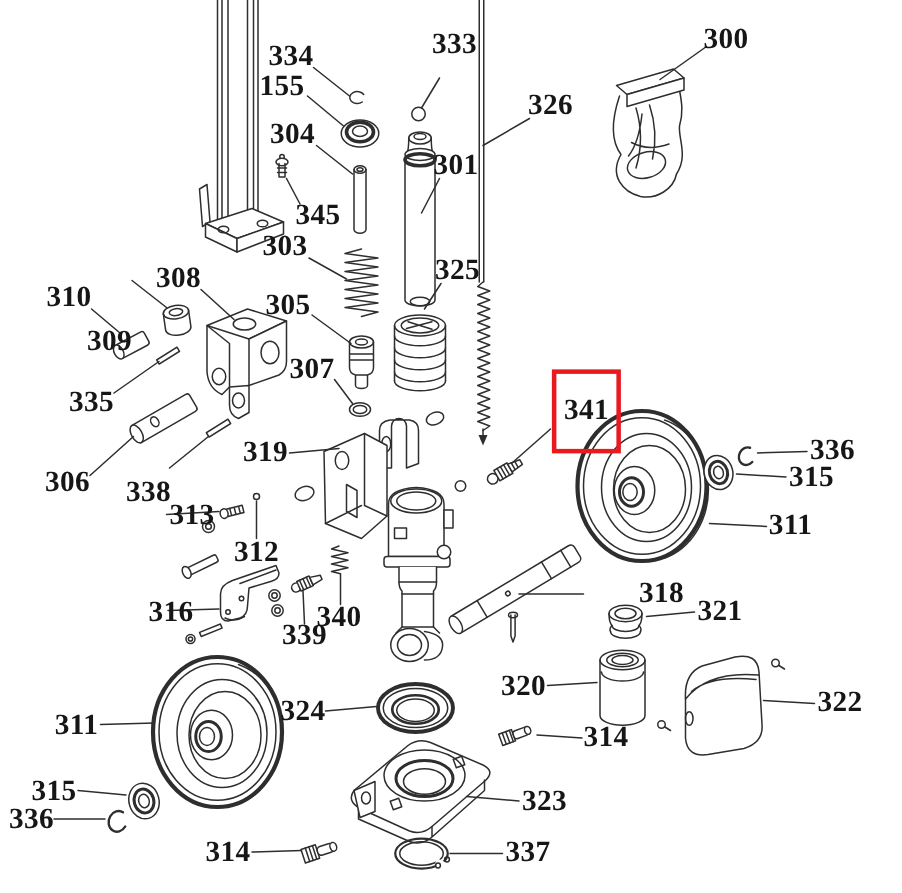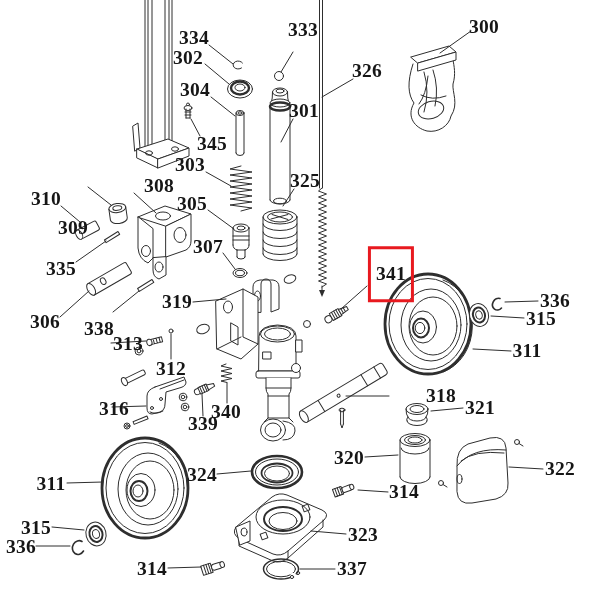--- a/index.html
+++ b/index.html
@@ -362,33 +362,33 @@
         <line x1="543" y1="469" x2="509" y2="467"></line>
         <line x1="388" y1="492" x2="358" y2="490"></line>
         <line x1="346" y1="534" x2="311" y2="531"></line>
         <line x1="335" y1="569" x2="300" y2="569"></line>
         <line x1="168" y1="568" x2="201" y2="567"></line>
       </g>
 </svg>
 
 <div id="label-layer">
       <div class="part-label" style="left: 194px; top: 38px;">334</div>
-      <div class="part-label" style="left: 188px; top: 58px;">302</div>
+      <div class="part-label" style="left: 188px; top: 58px;">155</div>
       <div class="part-label" style="left: 195px; top: 90px;">304</div>
       <div class="part-label" style="left: 212px; top: 144px;">345</div>
       <div class="part-label" style="left: 190px; top: 165px;">303</div>
       <div class="part-label" style="left: 192px; top: 204px;">305</div>
       <div class="part-label" style="left: 208px; top: 247px;">307</div>
       <div class="part-label" style="left: 303px; top: 30px; text-align: right;">333</div>
       <div class="part-label" style="left: 367px; top: 71px;">326</div>
       <div class="part-label" style="left: 304px; top: 111px;">301</div>
       <div class="part-label" style="left: 305px; top: 181px; text-align: center;">325</div>
       <div class="part-label" style="left: 484px; top: 27px;">300</div>
       <div class="part-label" style="left: 73px; top: 180px; margin-top: 48px;">309</div>
-      <div class="part-label" style="left: 119px; top: 186px; margin-left: 40px;">308</div>
+      <div class="part-label" style="left: 119px; top: 186px;">308</div>
       <div class="part-label" style="left: 46px; top: 199px;">310</div>
       <div class="part-label" style="left: 61px; top: 269px;">335</div>
       <div class="part-label" style="left: 45px; top: 322px;">306</div>
       <div class="part-label" style="left: 99px; top: 329px;">338</div>
       <div class="part-label" style="left: 177px; top: 302px;">319</div>
       <div class="part-label" style="left: 96px; top: 344px; margin-left: 32px;">313</div>
       <div class="part-label" style="left: 171px; top: 369px;">312</div>
       <div class="part-label" style="left: 114px; top: 409px;">316</div>
       <div class="part-label" style="left: 203px; top: 424px;">339</div>
       <div class="part-label" style="left: 226px; top: 412px;">340</div>

